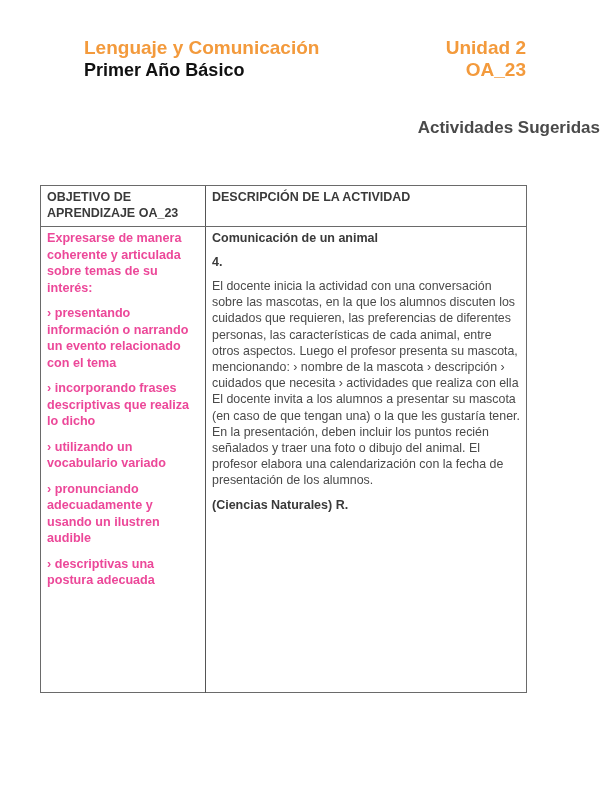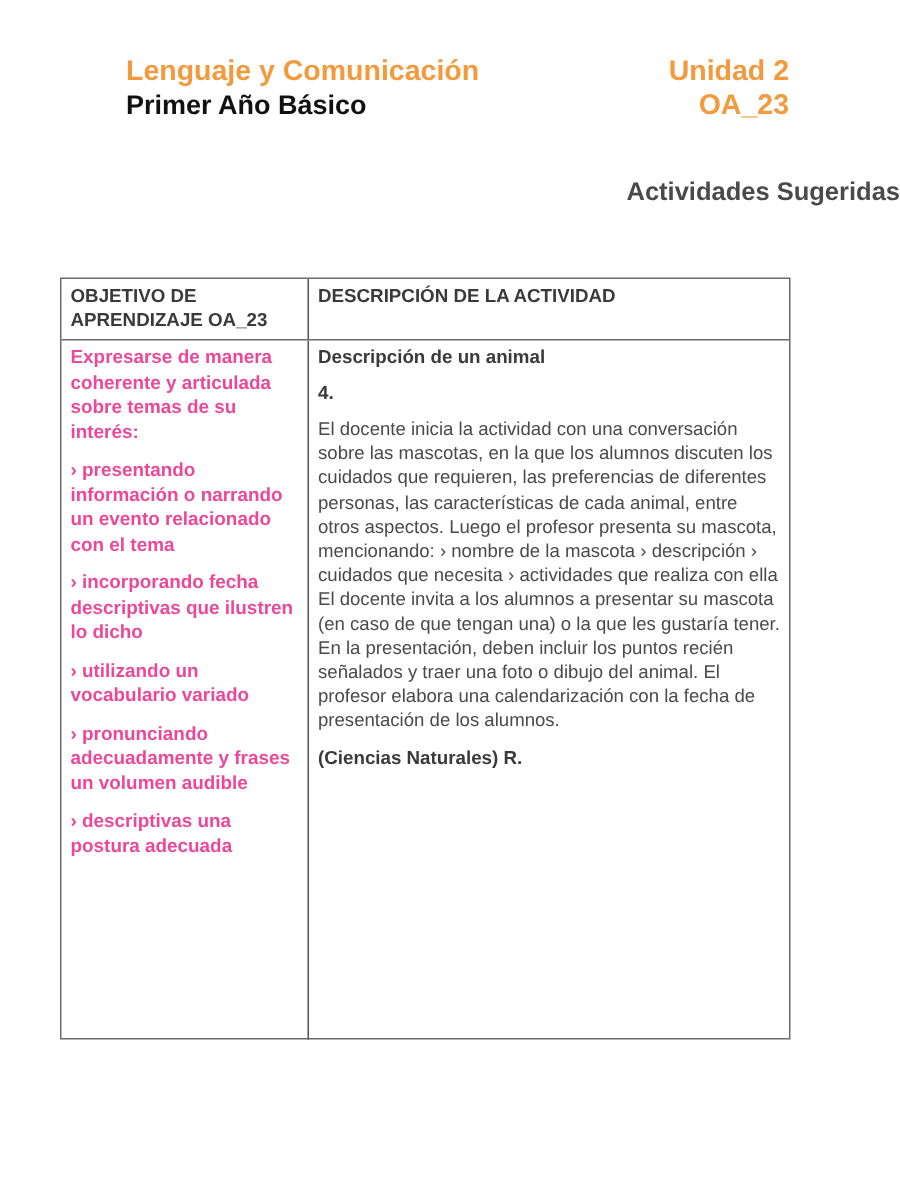--- a/index.html
+++ b/index.html
@@ -148,25 +148,25 @@
 
 <div class="table">
   <div class="row-head">
     <div class="col-left th">OBJETIVO DE APRENDIZAJE OA_23</div>
     <div class="col-right th th-center">DESCRIPCIÓN DE LA ACTIVIDAD</div>
   </div>
   <div class="row-body">
     <div class="col-left objective">
       <p>Expresarse de manera coherente y articulada sobre temas de su interés:</p>
       <p>› presentando información o narrando un evento relacionado con el tema</p>
-      <p>› incorporando fecha descriptivas que ilustren lo dicho</p>
+      <p>› incorporando frases descriptivas que realiza lo dicho</p>
       <p>› utilizando un vocabulario variado</p>
-      <p>› pronunciando adecuadamente y frases un volumen audible</p>
+      <p>› pronunciando adecuadamente y usando un ilustren audible</p>
       <p>› descriptivas una postura adecuada</p>
     </div>
     <div class="col-right">
-      <p class="activity-title">Descripción de un animal</p>
+      <p class="activity-title">Comunicación de un animal</p>
       <p class="activity-number">4.</p>
       <p class="activity-body">El docente inicia la actividad con una conversación sobre las mascotas, en la que los alumnos discuten los cuidados que requieren, las preferencias de diferentes personas, las características de cada animal, entre otros aspectos. Luego el profesor presenta su mascota, mencionando: › nombre de la mascota › descripción › cuidados que necesita › actividades que realiza con ella El docente invita a los alumnos a presentar su mascota (en caso de que tengan una) o la que les gustaría tener. En la presentación, deben incluir los puntos recién señalados y traer una foto o dibujo del animal. El profesor elabora una calendarización con la fecha de presentación de los alumnos.</p>
       <p class="activity-ref">(Ciencias Naturales) R.</p>
     </div>
   </div>
 </div>
 
 </body></html>

